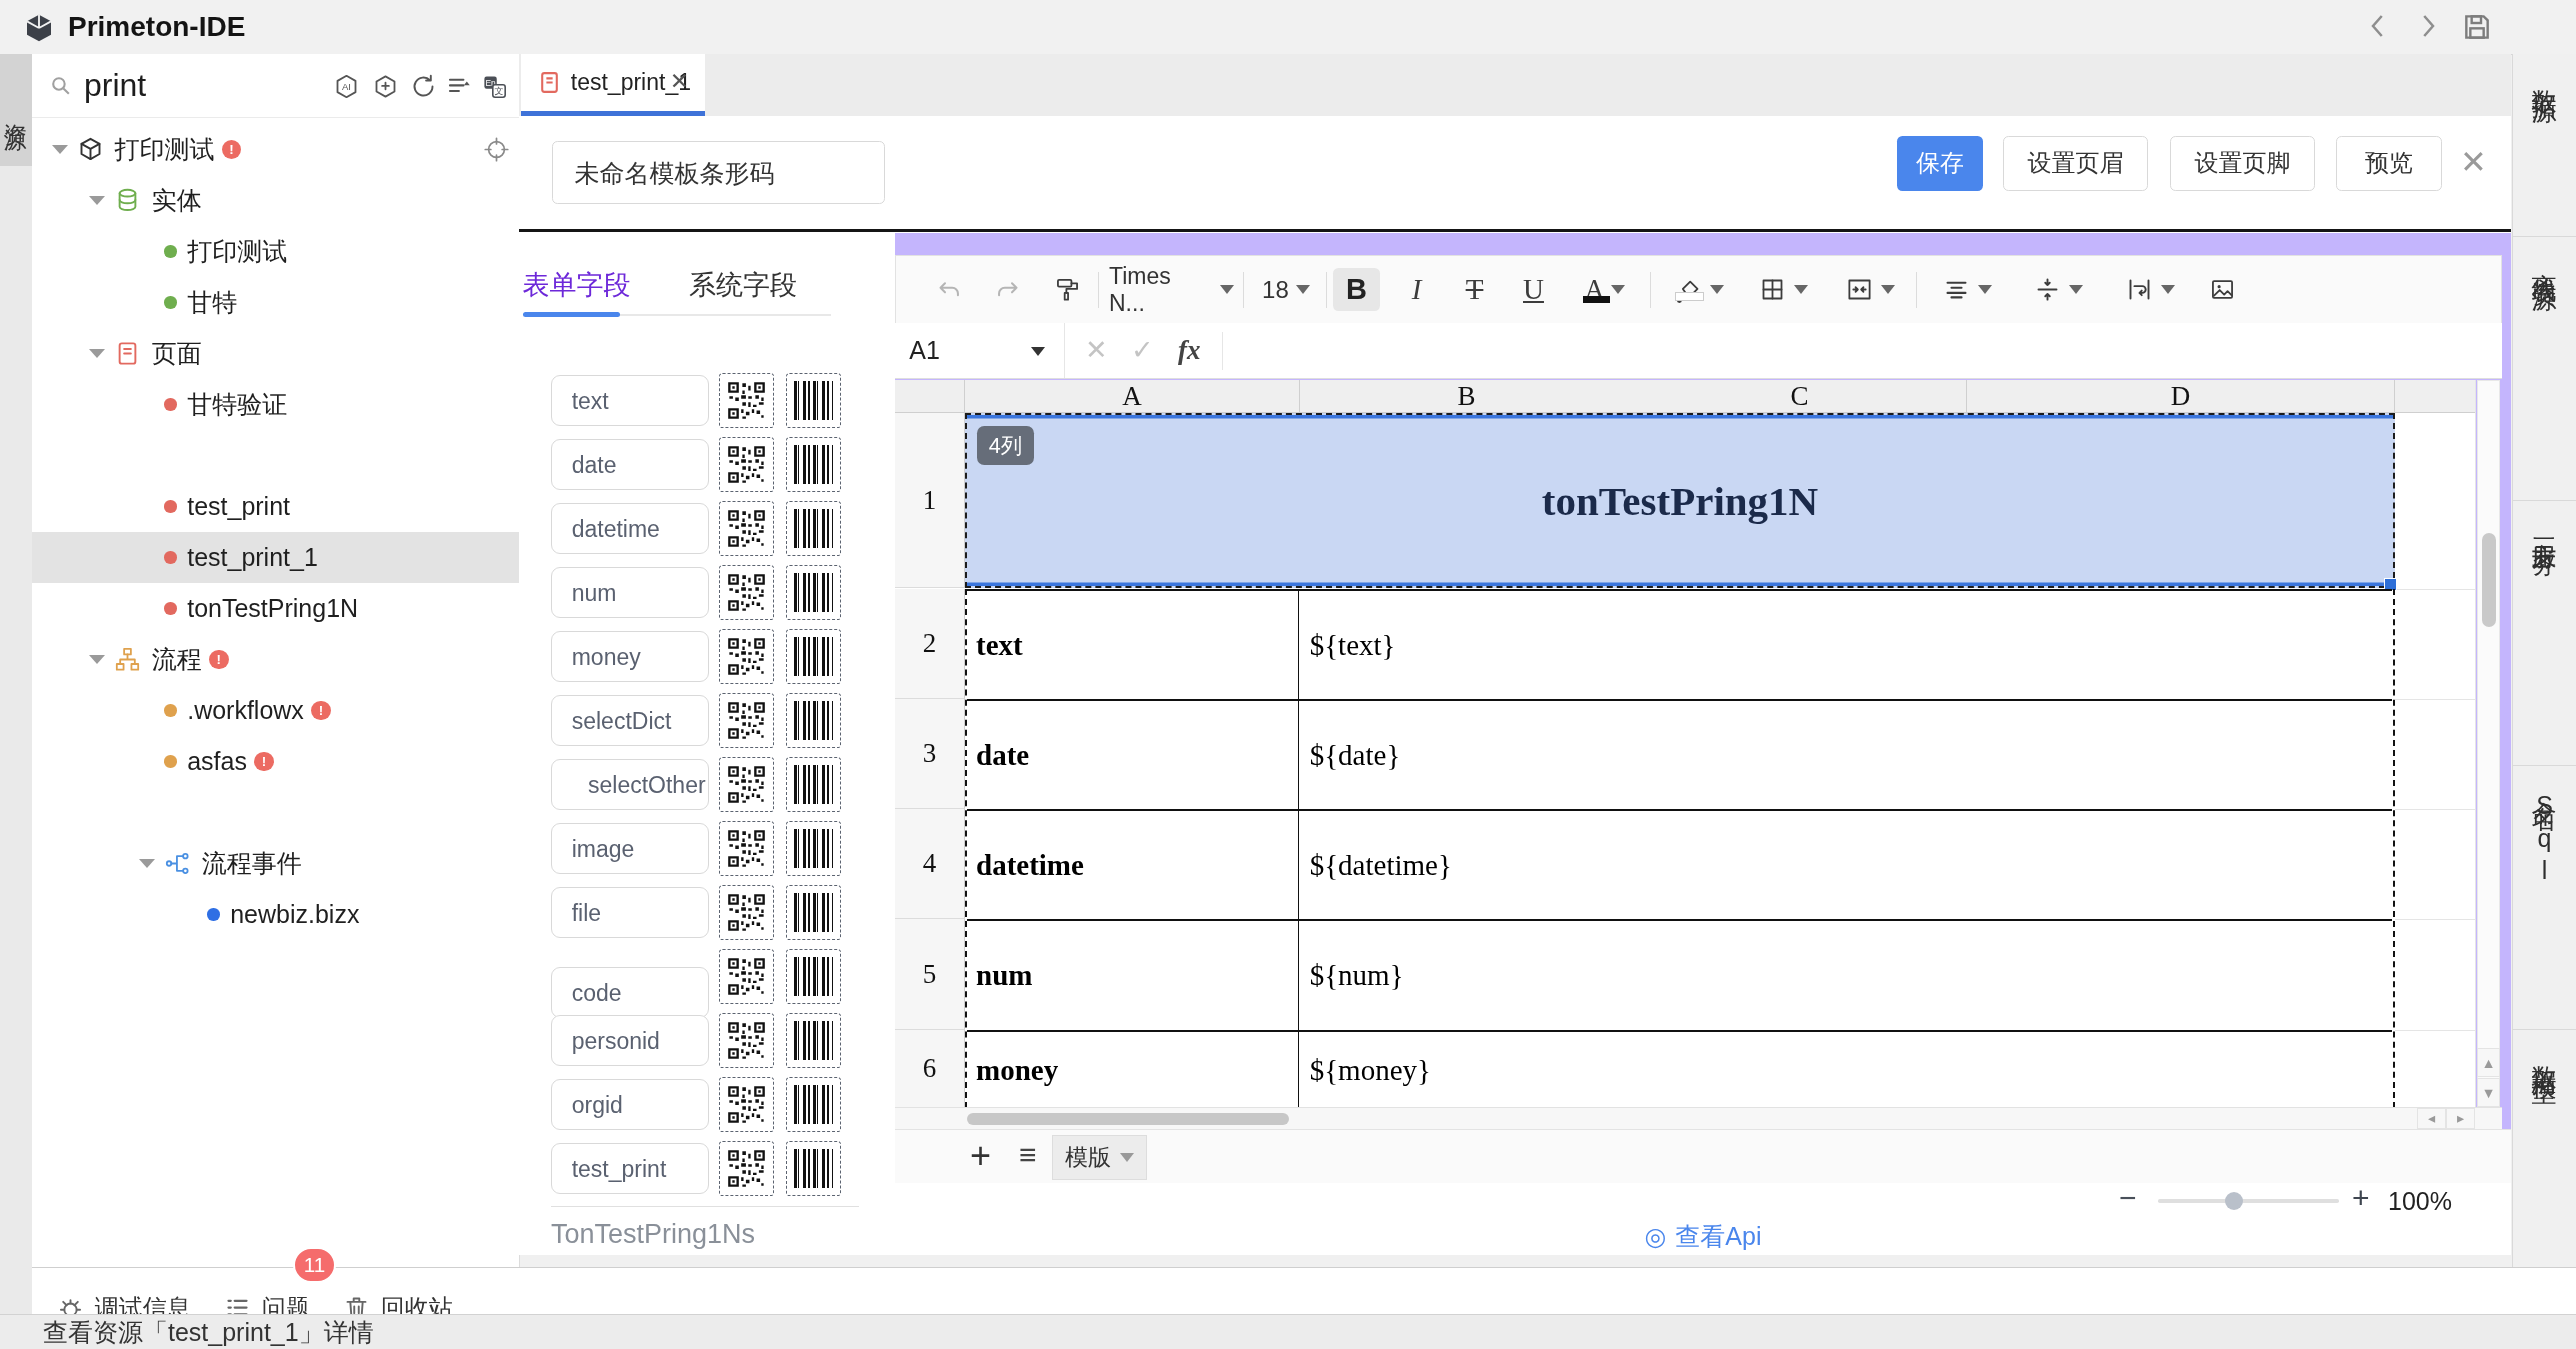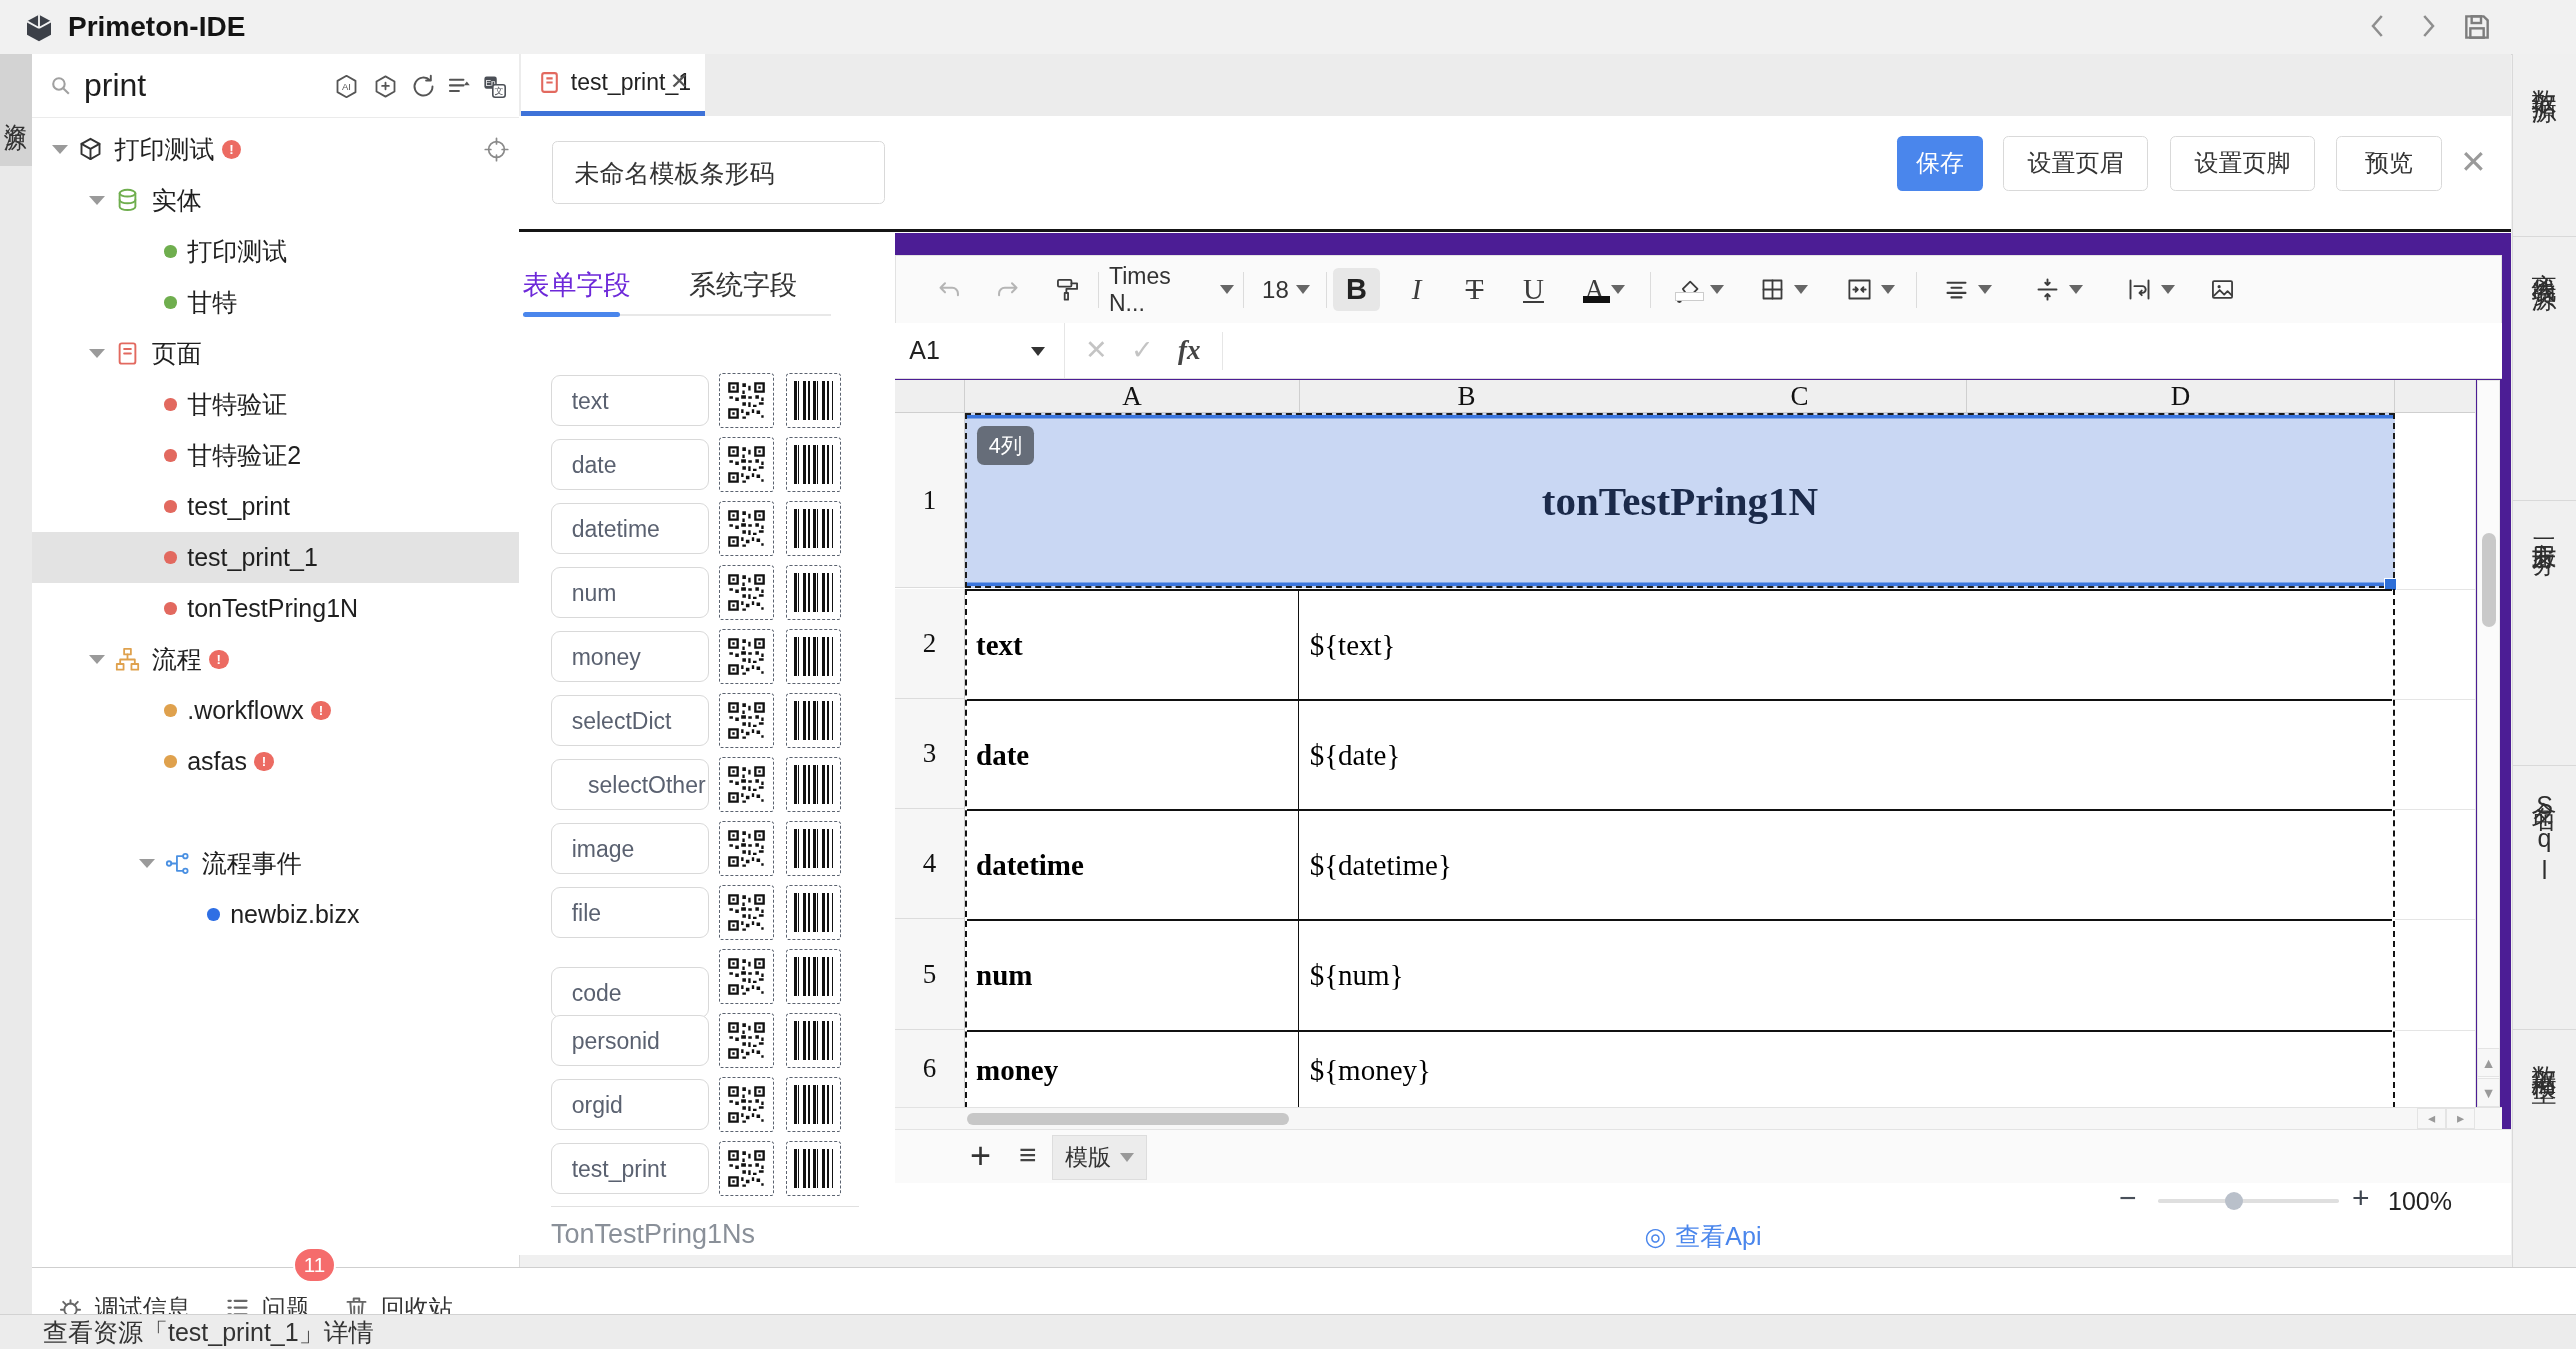--- a/index.html
+++ b/index.html
@@ -64,21 +64,21 @@
   .field-pill{left:32px;width:158px;height:51px;border:0.9px solid #d9d9d9;border-radius:9px;
     font-size:23px;color:#5a6170;line-height:51px;padding-left:19.7px;box-sizing:border-box;background:#fff;}
   .code-box{width:55px;height:55px;border:1.8px dashed #5b6370;border-radius:3.6px;background:#fff;
     box-sizing:border-box;display:flex;align-items:center;justify-content:center;}
   .barcode-inner{width:39px;height:39px;
     background:repeating-linear-gradient(90deg,#111 0 2.7px,#fff 2.7px 4.5px,#111 4.5px 5.4px,#fff 5.4px 9px,#111 9px 12.5px,#fff 12.5px 14.3px,#111 14.3px 16px,#fff 16px 19px);}
   #fields-divider{left:32px;top:973px;width:308px;height:0.9px;background:#e0e0e0;}
   #fields-footer{left:32px;top:986px;font-size:27px;color:#8a9099;}
 
   
-  #sheet{left:376px;top:117px;width:1616px;height:1021px;background:#4c1d95;}
+  #sheet{left:376px;top:117px;width:1616px;height:1021px;background:#c4b5fd;}
   #sheet-toolbar{left:0;top:21.5px;width:1607px;height:69px;background:#fafafa;border:0.9px solid #e2e2e2;box-sizing:border-box;}
   .tbi{top:12.5px;height:43px;display:flex;align-items:center;justify-content:center;color:#3c3c3c;}
   .tbi .glyph{font-size:29px;}
   .tb-sep{top:16px;width:0.9px;height:36px;background:#dcdcdc;}
   .dd-caret{width:0;height:0;border-left:7.2px solid transparent;border-right:7.2px solid transparent;border-top:9px solid #666;}
   #tb-bold{left:437px;top:12.5px;width:47px;height:43px;background:#e7e7e7;border-radius:5.4px;
     font-weight:bold;font-size:29px;display:flex;align-items:center;justify-content:center;}
   .colorbar{position:absolute;left:5.4px;bottom:1.8px;width:27px;height:7.2px;}
 
   #formula-bar{left:0;top:90px;width:1607px;height:56px;background:#fff;border-bottom:0.9px solid #dedede;box-sizing:border-box;}
@@ -267,25 +267,20 @@
         <span style="display: inline-block; width: 57px;"></span>
         <span class="caret"></span>
         <span style="width: 27px; height: 27px;">
           <svg width="27" height="27" viewBox="0 0 24 24" fill="none" stroke="#e2695f" stroke-width="1.7" stroke-linecap="round" stroke-linejoin="round">
             <rect x="5" y="3" width="14" height="18" rx="2"></rect>
             <path d="M9 8h6M9 12h6"></path>
           </svg>
         </span>
         <span class="tree-label">页面</span>
       </div>
-      <div class="tree-row" style="position: absolute; top: 306px;">
-        <span style="display: inline-block; width: 132px;"></span>
-        <span class="dot" style="background: rgb(226, 105, 95);"></span>
-        <span class="tree-label">甘特验证2</span>
-      </div>
       <div class="tree-row" style="position: absolute; top: 357px;">
         <span style="display: inline-block; width: 132px;"></span>
         <span class="dot" style="background: rgb(226, 105, 95);"></span>
         <span class="tree-label">test_print</span>
       </div>
       <div class="tree-row selected" style="position: absolute; top: 408px;">
         <span style="display: inline-block; width: 132px;"></span>
         <span class="dot" style="background: rgb(226, 105, 95);"></span>
         <span class="tree-label">test_print_1</span>
       </div>

